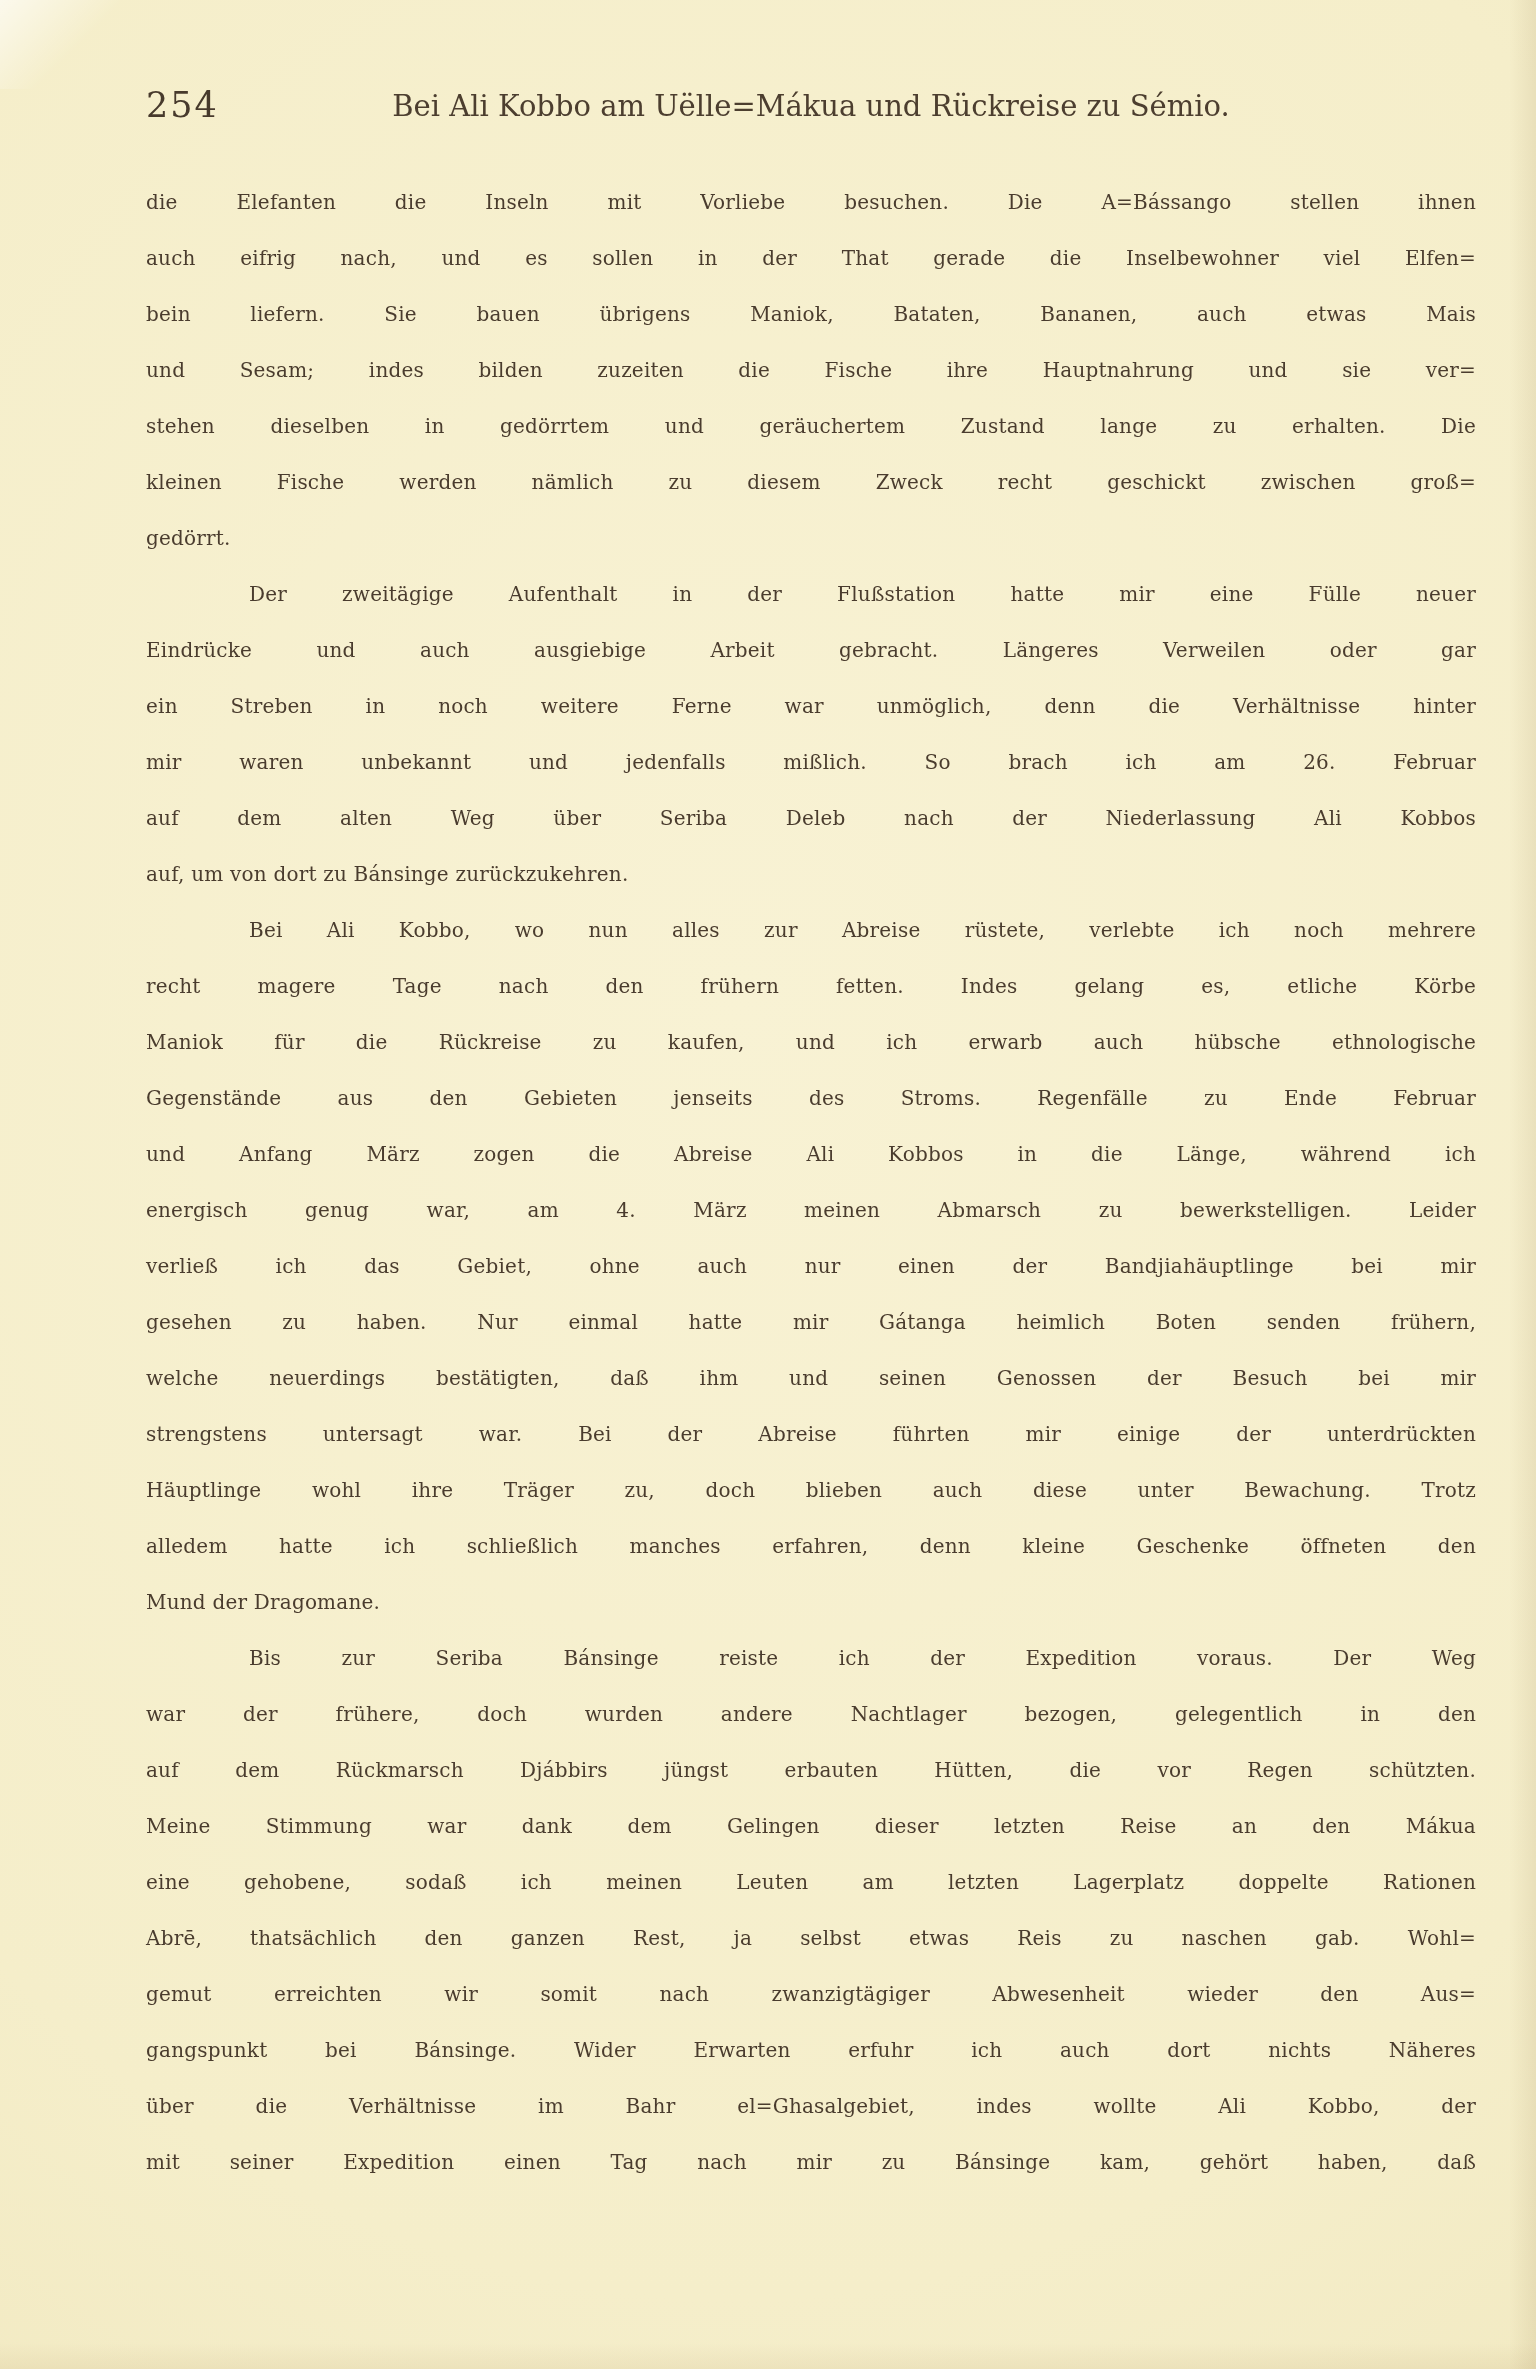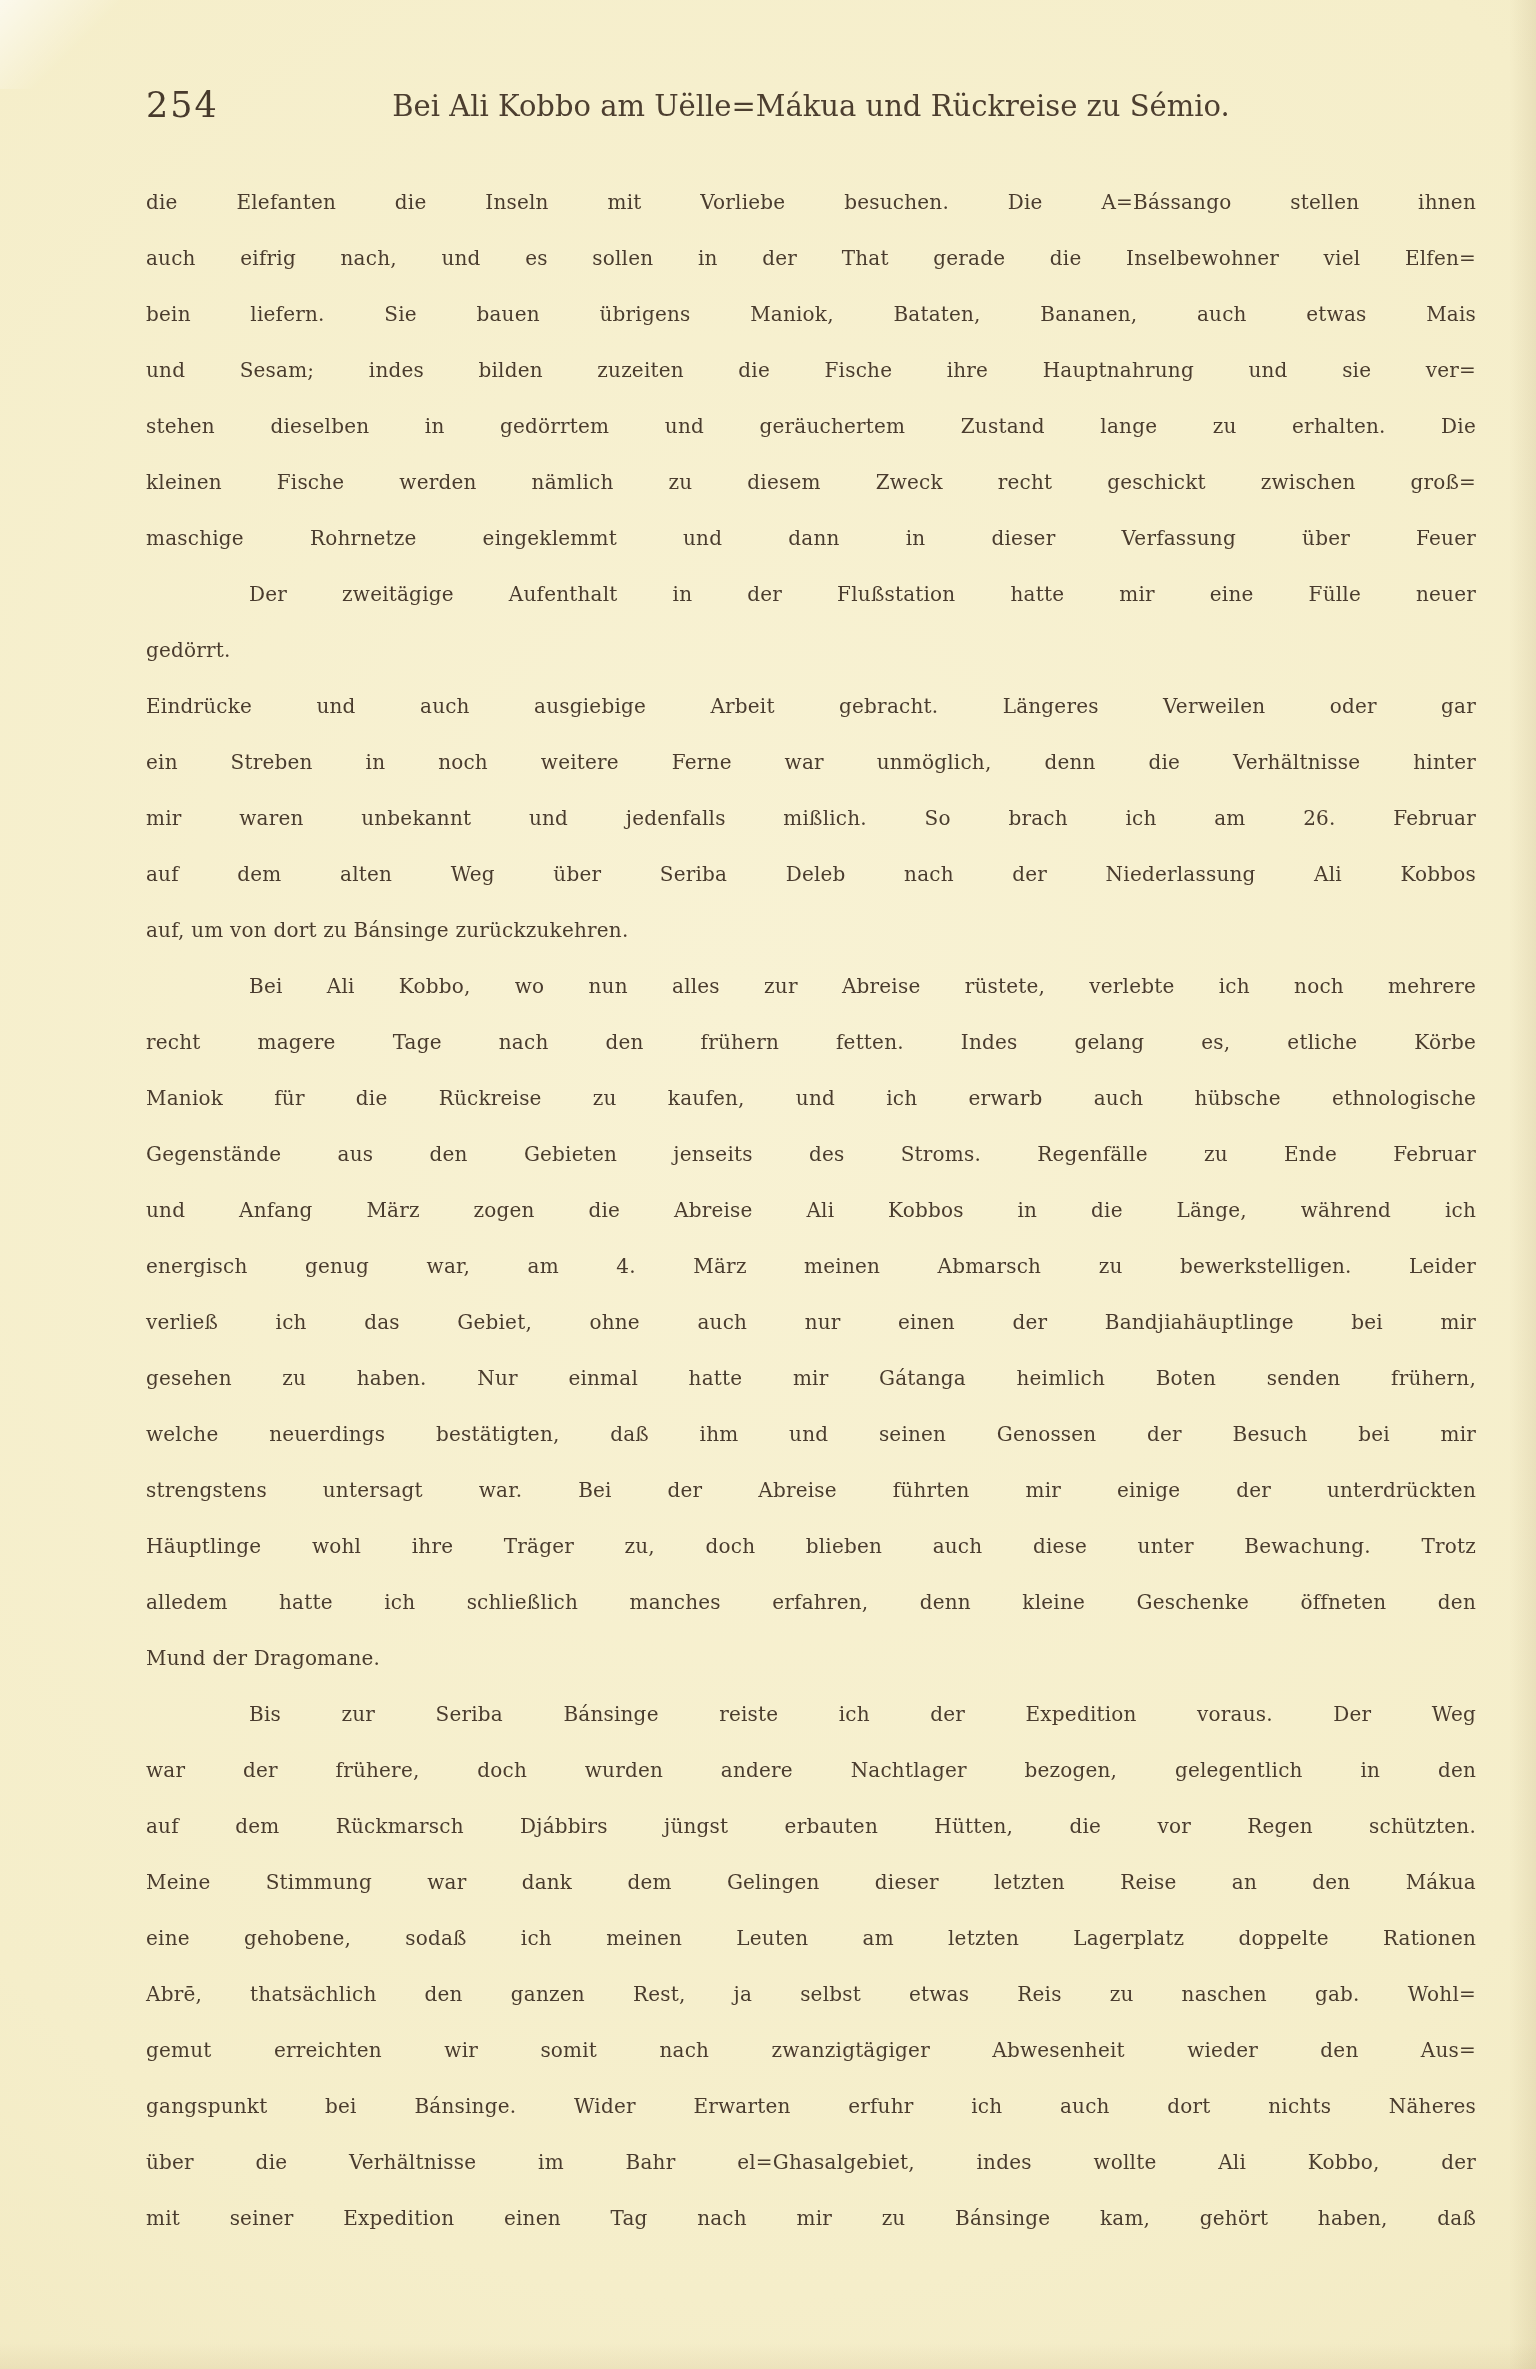--- a/index.html
+++ b/index.html
@@ -103,23 +103,22 @@
     <span class="running-title">Bei Ali Kobbo am Uëlle=Mákua und Rückreise zu Sémio.</span>
   </div>
 
   <div class="page-body">
       <div class="line">die Elefanten die Inseln mit Vorliebe besuchen. Die A=Bássango stellen ihnen</div>
       <div class="line">auch eifrig nach, und es sollen in der That gerade die Inselbewohner viel Elfen=</div>
       <div class="line">bein liefern. Sie bauen übrigens Maniok, Bataten, Bananen, auch etwas Mais</div>
       <div class="line">und Sesam; indes bilden zuzeiten die Fische ihre Hauptnahrung und sie ver=</div>
       <div class="line">stehen dieselben in gedörrtem und geräuchertem Zustand lange zu erhalten. Die</div>
       <div class="line">kleinen Fische werden nämlich zu diesem Zweck recht geschickt zwischen groß=</div>
-      <div class="line">maschige Rohrnetze eingeklemmt und dann in dieser Verfassung über Feuer</div>
+      <div class="line para-end">gedörrt.</div>
       <div class="line indent">Der zweitägige Aufenthalt in der Flußstation hatte mir eine Fülle neuer</div>
-      <div class="line para-end">gedörrt.</div>
       <div class="line">Eindrücke und auch ausgiebige Arbeit gebracht. Längeres Verweilen oder gar</div>
       <div class="line">ein Streben in noch weitere Ferne war unmöglich, denn die Verhältnisse hinter</div>
       <div class="line">mir waren unbekannt und jedenfalls mißlich. So brach ich am 26. Februar</div>
       <div class="line">auf dem alten Weg über Seriba Deleb nach der Niederlassung Ali Kobbos</div>
       <div class="line para-end">auf, um von dort zu Bánsinge zurückzukehren.</div>
       <div class="line indent">Bei Ali Kobbo, wo nun alles zur Abreise rüstete, verlebte ich noch mehrere</div>
       <div class="line">recht magere Tage nach den frühern fetten. Indes gelang es, etliche Körbe</div>
       <div class="line">Maniok für die Rückreise zu kaufen, und ich erwarb auch hübsche ethnologische</div>
       <div class="line">Gegenstände aus den Gebieten jenseits des Stroms. Regenfälle zu Ende Februar</div>
       <div class="line">und Anfang März zogen die Abreise Ali Kobbos in die Länge, während ich</div>

